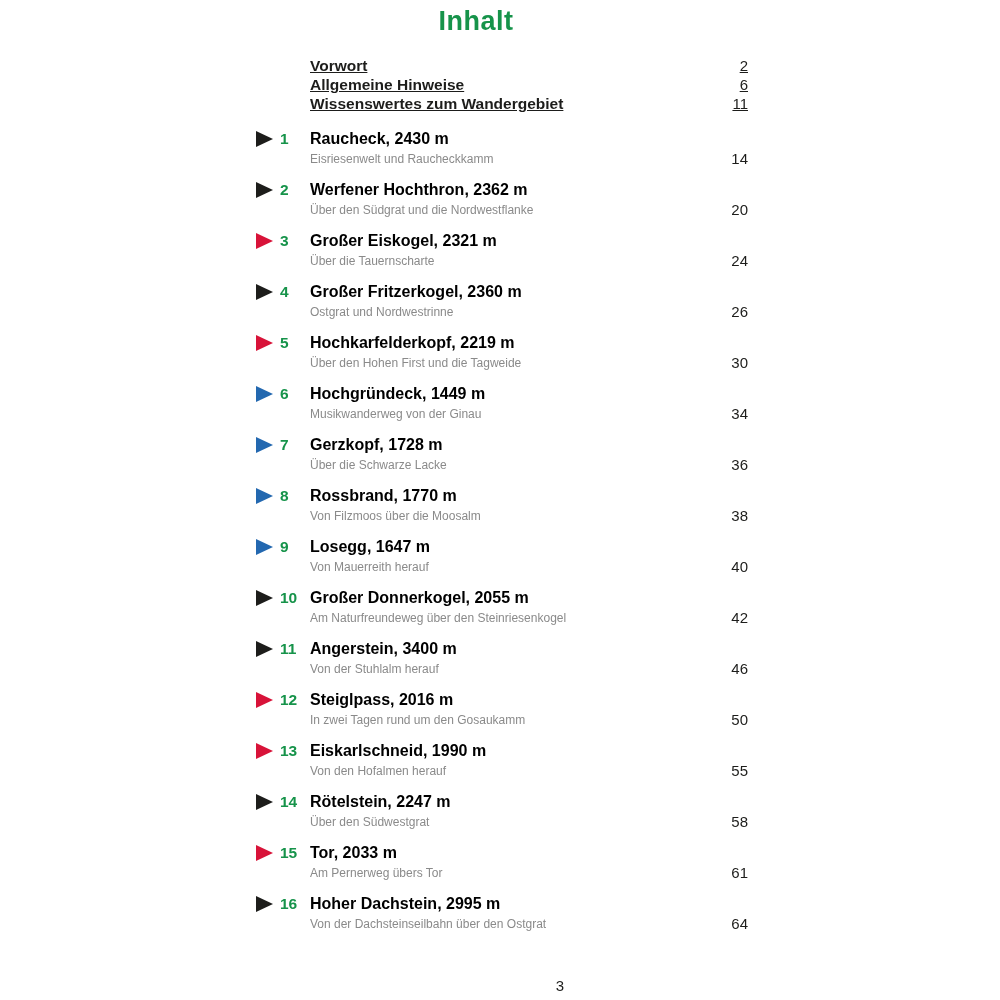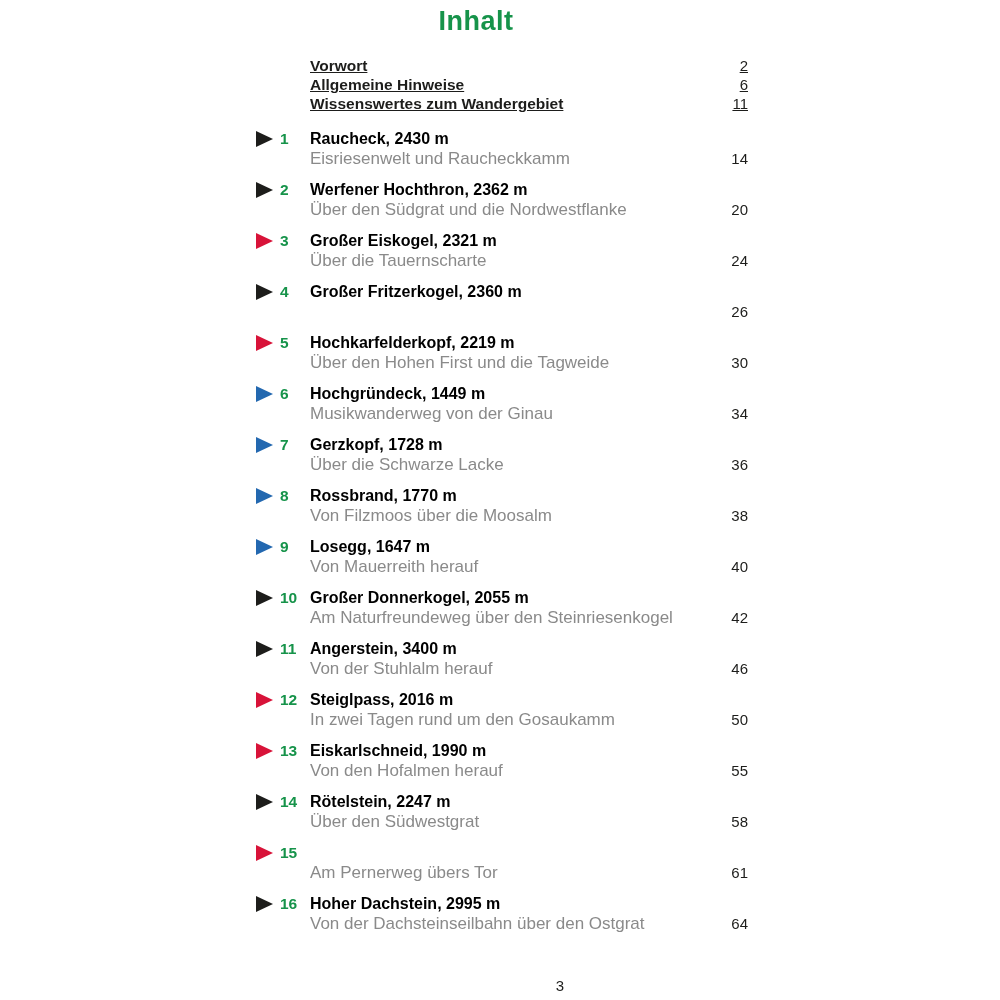--- a/index.html
+++ b/index.html
@@ -86,21 +86,21 @@
     grid-row: 1;
     font-size: 16px;
     font-weight: bold;
     color: #000000;
     line-height: 20px;
     white-space: nowrap;
   }
   .esub {
     grid-column: 2;
     grid-row: 2;
-    font-size: 17px;
+    font-size: 12px;
     color: #8a8a8a;
     line-height: 20px;
     white-space: nowrap;
   }
   .epage {
     grid-column: 3;
     grid-row: 2;
     text-align: right;
     font-size: 15px;
     color: #1d1d1b;
@@ -171,20 +171,21 @@
         <div class="esub">Über die Tauernscharte</div>
         <div class="epage">24</div>
       </div>
 
       <div class="entry">
         <div class="marker-cell">
           <span class="tri marker-black"></span>
           <span class="num">4</span>
         </div>
         <div class="etitle">Großer Fritzerkogel, 2360 m</div>
+        <div class="esub">Ostgrat und Nordwestrinne</div>
         <div class="epage">26</div>
       </div>
 
       <div class="entry">
         <div class="marker-cell">
           <span class="tri marker-red"></span>
           <span class="num">5</span>
         </div>
         <div class="etitle">Hochkarfelderkopf, 2219 m</div>
         <div class="esub">Über den Hohen First und die Tagweide</div>
@@ -279,20 +280,21 @@
         <div class="etitle">Rötelstein, 2247 m</div>
         <div class="esub">Über den Südwestgrat</div>
         <div class="epage">58</div>
       </div>
 
       <div class="entry">
         <div class="marker-cell">
           <span class="tri marker-red"></span>
           <span class="num">15</span>
         </div>
+        <div class="etitle">Tor, 2033 m</div>
         <div class="esub">Am Pernerweg übers Tor</div>
         <div class="epage">61</div>
       </div>
 
       <div class="entry">
         <div class="marker-cell">
           <span class="tri marker-black"></span>
           <span class="num">16</span>
         </div>
         <div class="etitle">Hoher Dachstein, 2995 m</div>

